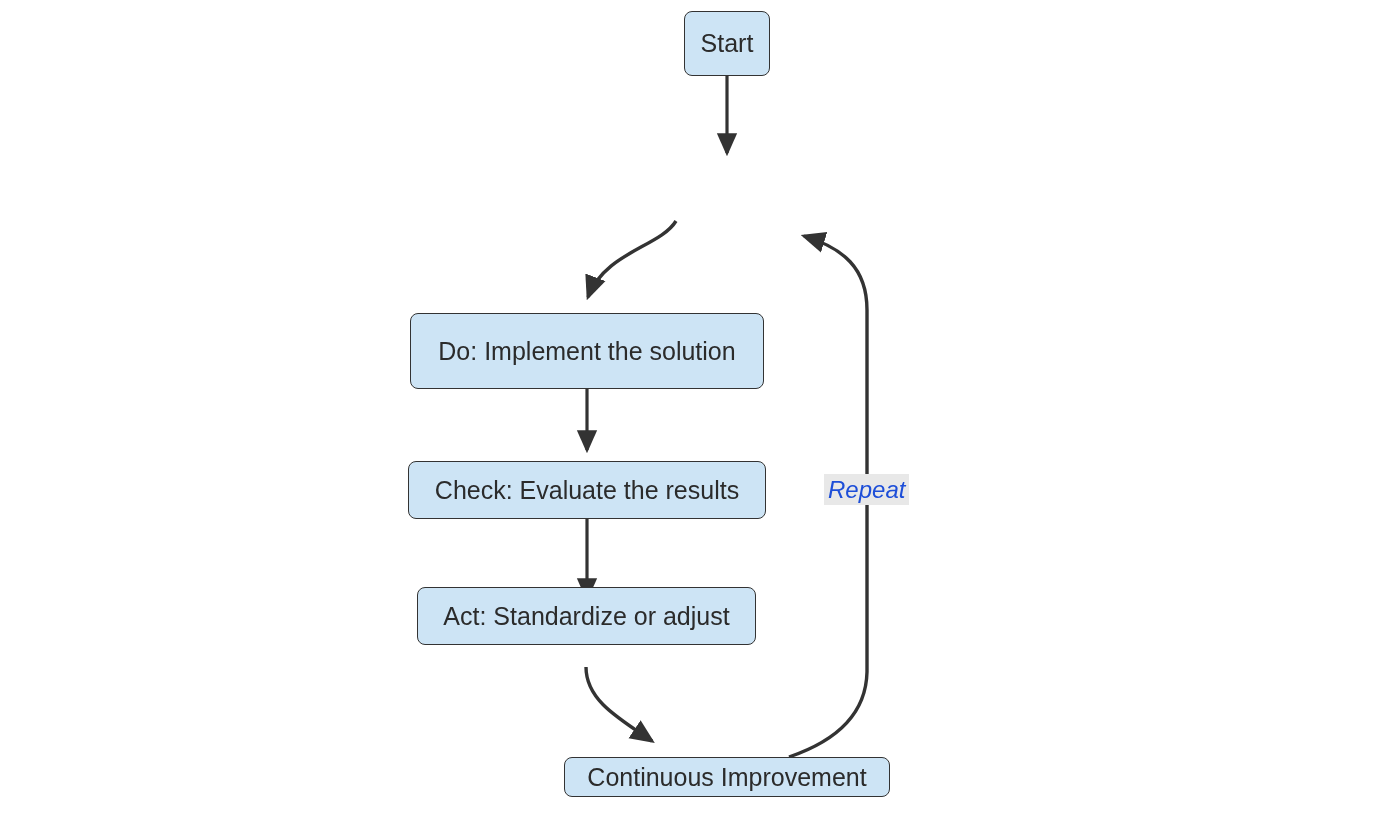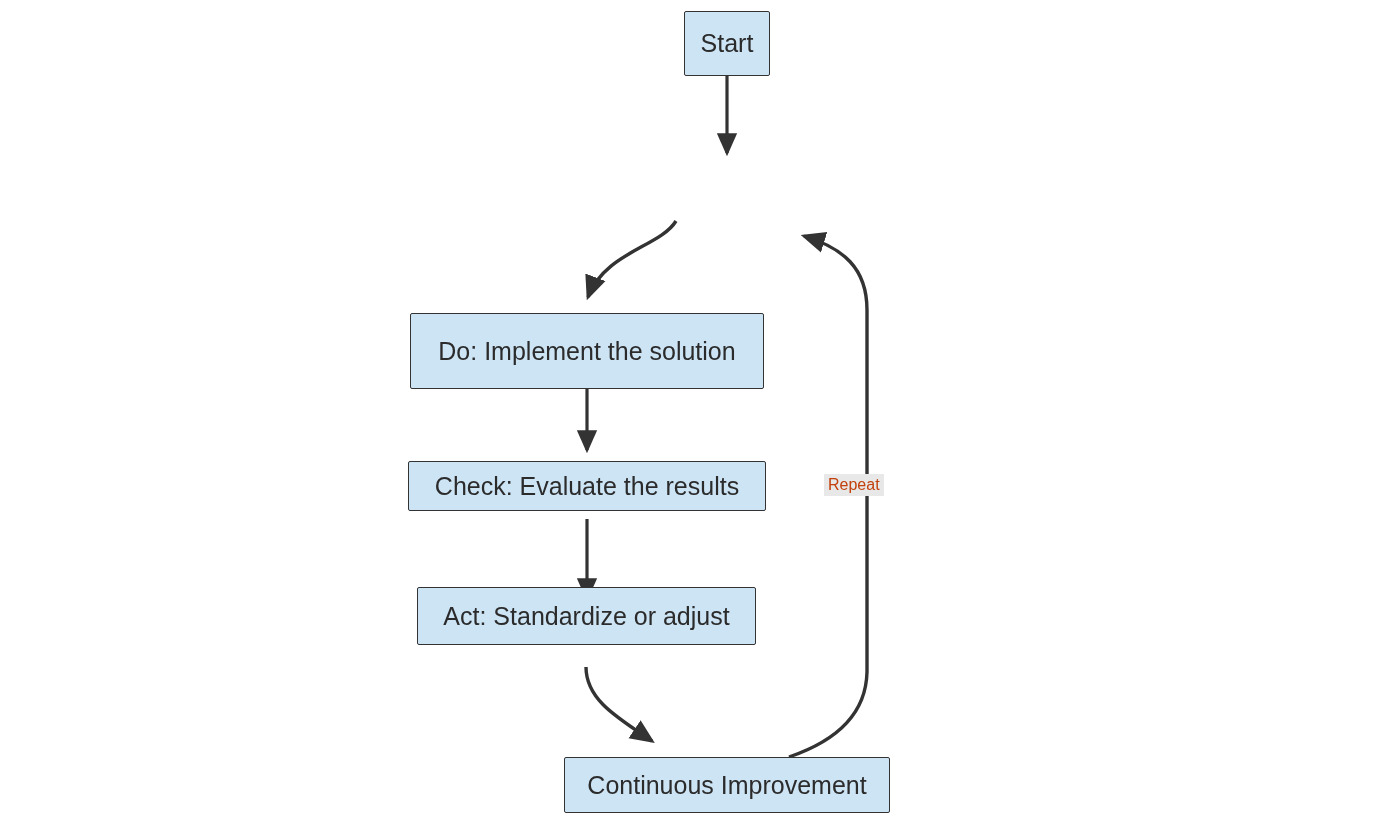--- a/index.html
+++ b/index.html
@@ -20,45 +20,46 @@
     left: 0;
     top: 0;
     width: 1379px;
     height: 831px;
   }
   .node {
     position: absolute;
     box-sizing: border-box;
     background: #cde4f5;
     border: 1.6px solid #333333;
-    border-radius: 2px;
+    border-radius: 8px;
     display: flex;
     align-items: center;
     justify-content: center;
     color: #2b2b2b;
     font-size: 25px;
     font-family: "Liberation Sans", sans-serif;
     line-height: 1;
     white-space: nowrap;
     z-index: 2;
   }
   .node-label {
     display: block;
     padding: 0 10px;
   }
   .edge-label {
     position: absolute;
     background: #e8e8e8;
-    color: #c2410c;
-    font-size: 16px;
+    color: #1d4ed8;
+    font-size: 24px;
     font-family: "Liberation Sans", sans-serif;
     line-height: 1.22;
     padding: 1px 4px;
     white-space: nowrap;
     z-index: 3;
+    font-style: italic;
   }
 </style>
 </head>
 <body>
 
 <div id="canvas">
 
   <svg id="edges" viewBox="0 0 1379 831" width="1379" height="831" xmlns="http://www.w3.org/2000/svg">
     <defs>
       <marker id="arrow" viewBox="0 0 10 10" refX="8.6" refY="5" markerWidth="7.2" markerHeight="7.2" orient="auto-start-reverse">
@@ -81,27 +82,27 @@
 
   <div class="node" style="left:684px; top:11px; width:86px; height:65px;">
     <span class="node-label">Start</span>
   </div>
 
 
   <div class="node" style="left:410px; top:313px; width:354px; height:76px;">
     <span class="node-label">Do: Implement the solution</span>
   </div>
 
-  <div class="node" style="left:408px; top:461px; width:358px; height:50px;">
+  <div class="node" style="left:408px; top:461px; width:358px; height:58px;">
     <span class="node-label">Check: Evaluate the results</span>
   </div>
 
   <div class="node" style="left:417px; top:587px; width:339px; height:58px;">
     <span class="node-label">Act: Standardize or adjust</span>
   </div>
 
-  <div class="node" style="left:564px; top:757px; width:326px; height:56px;">
+  <div class="node" style="left:564px; top:757px; width:326px; height:40px;">
     <span class="node-label">Continuous Improvement</span>
   </div>
 
   <div class="edge-label" style="left:824px; top:474px;">Repeat</div>
 
 </div>
 
 </body></html>

